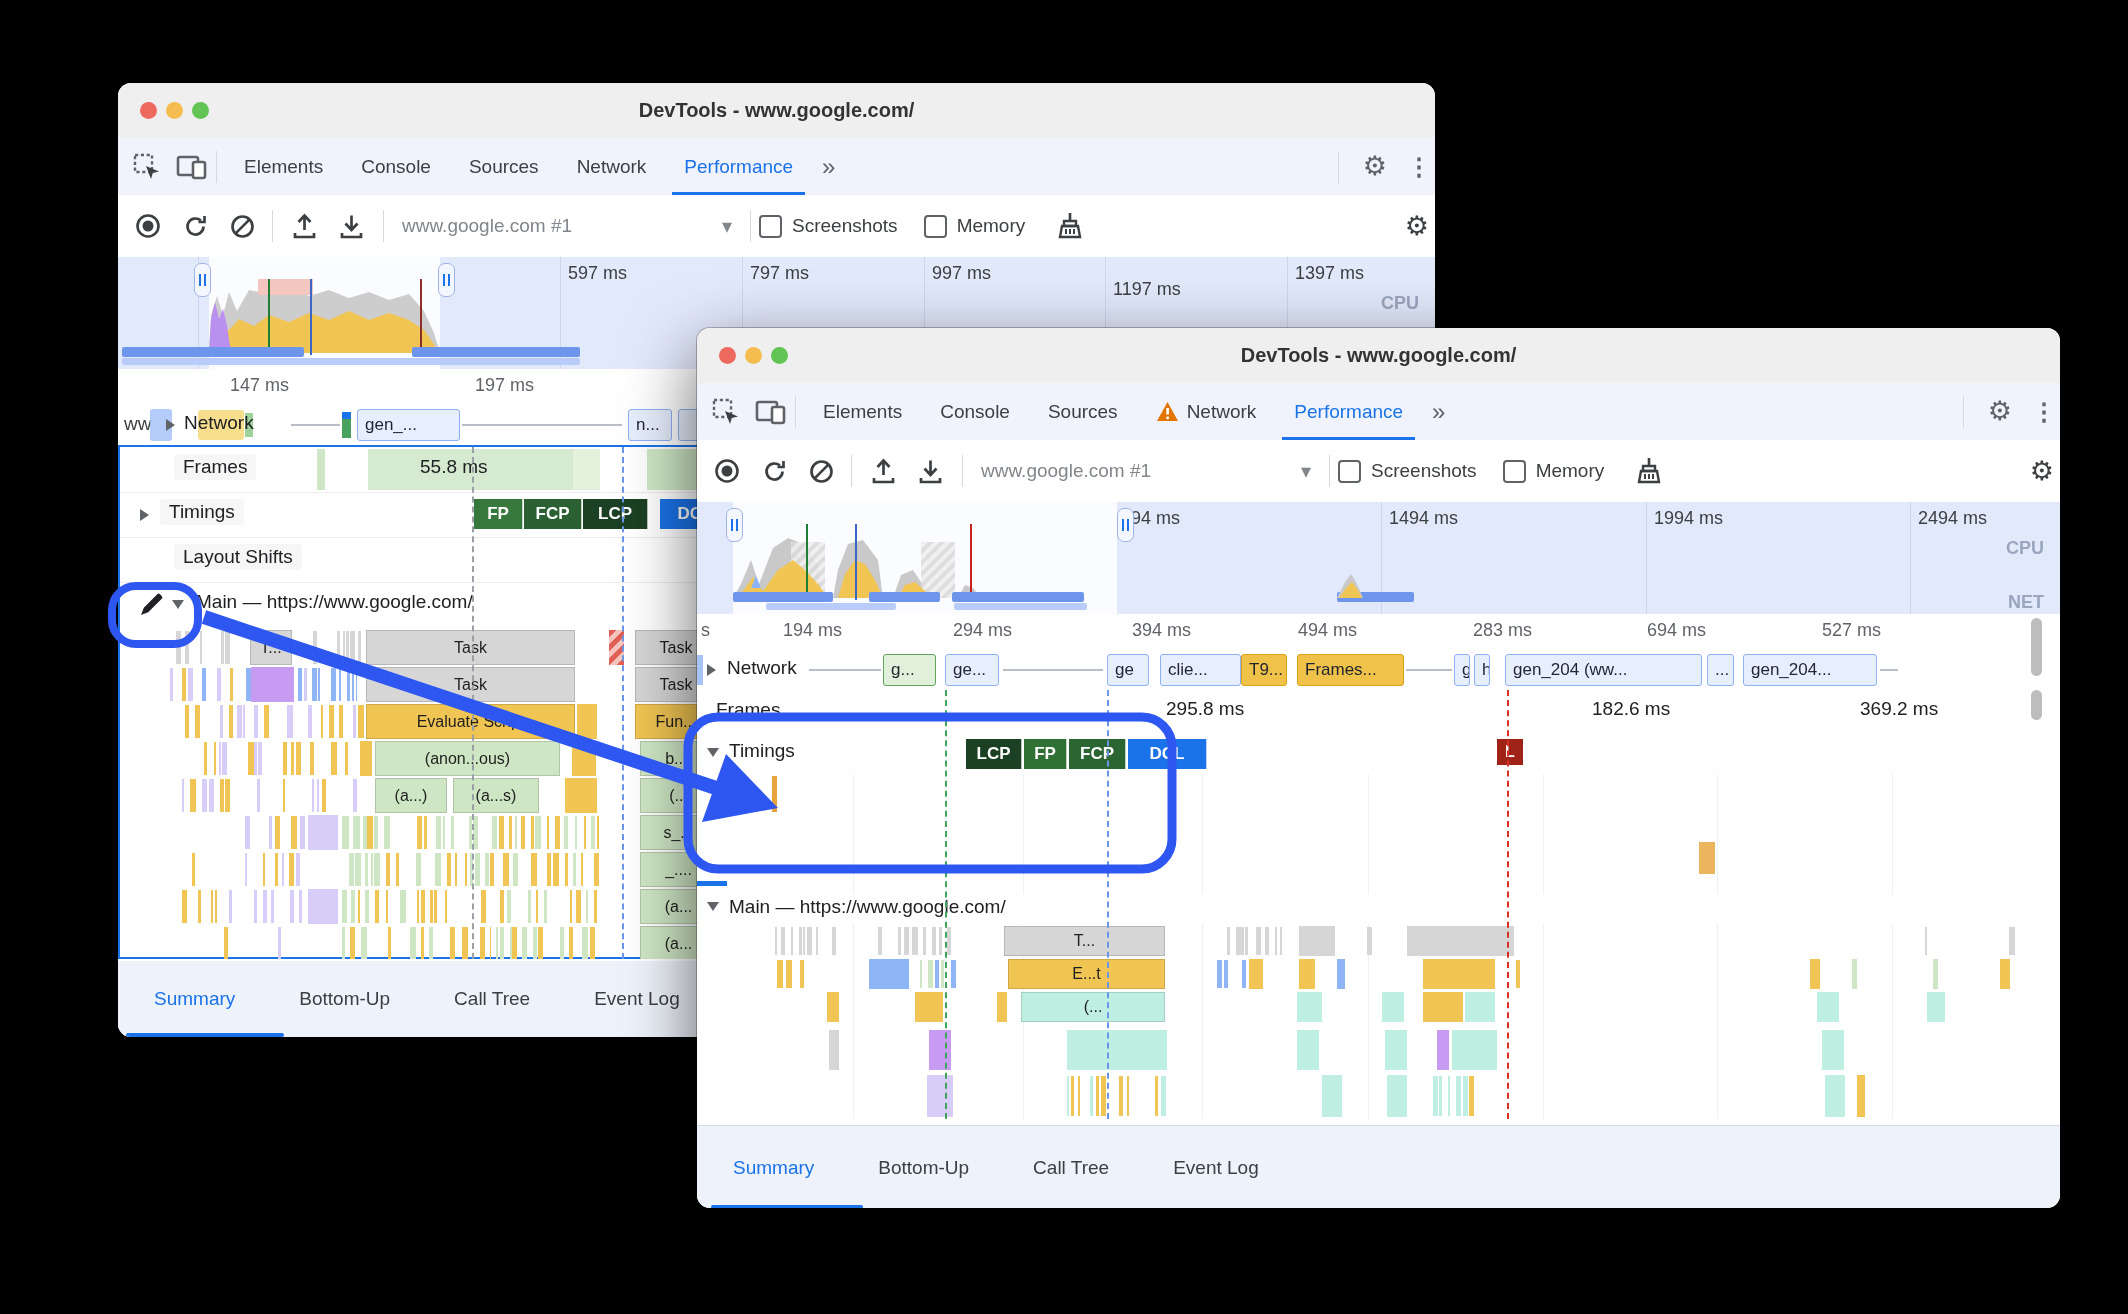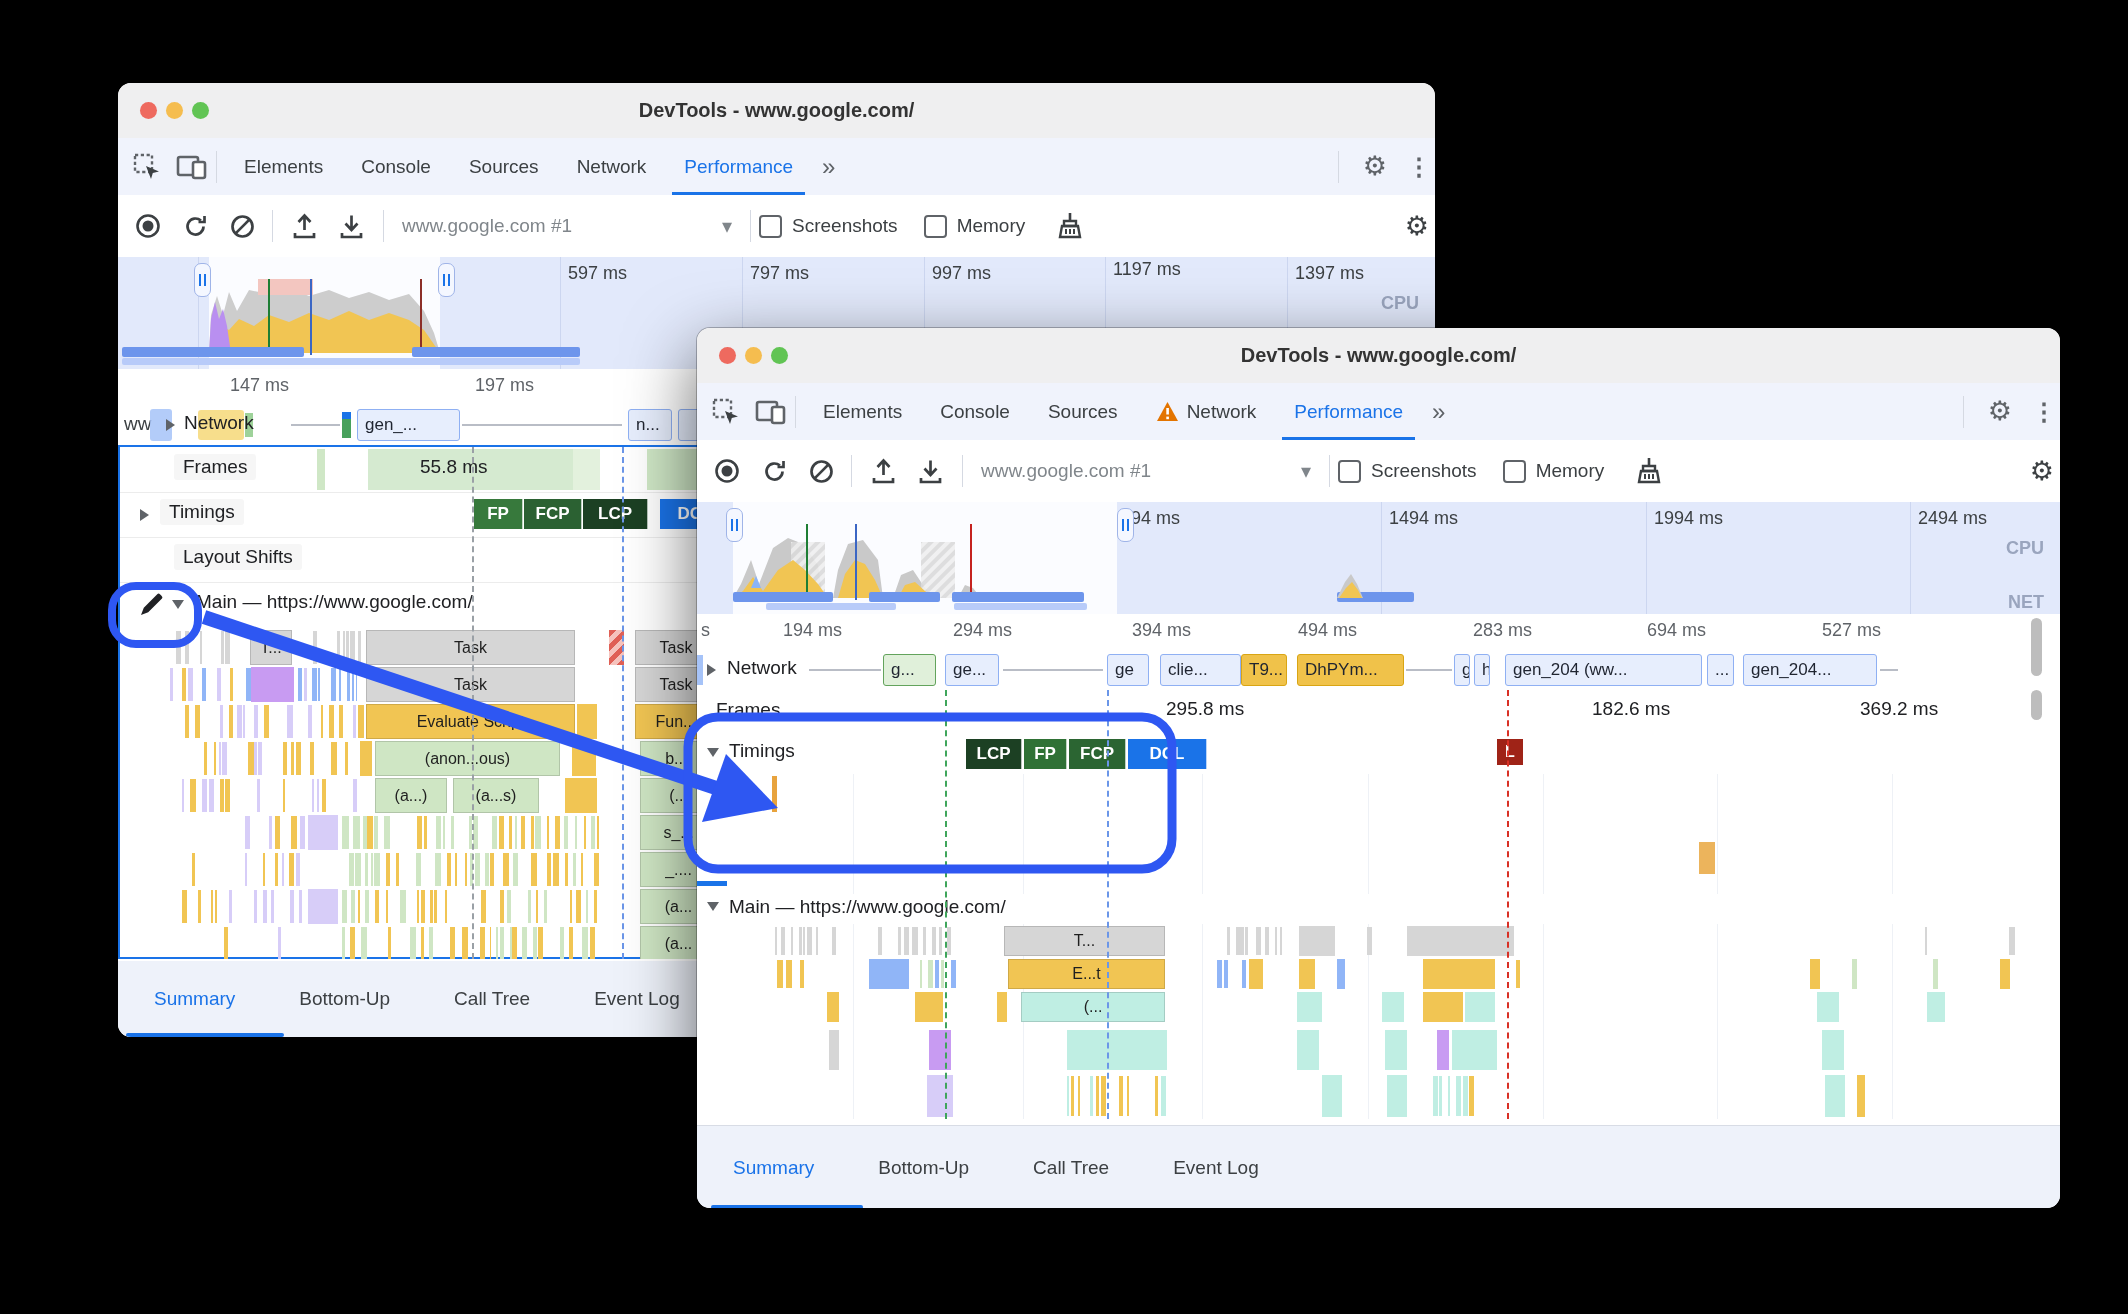--- a/index.html
+++ b/index.html
@@ -168,21 +168,21 @@
         <div class="ovtick" style="position: absolute; left: 88px; top: 6px;">197 ms</div>
         <div style="position: absolute; left: 262px; top: 0px; bottom: 0px; width: 1px; background: rgb(204, 214, 240);"></div>
         <div class="ovtick" style="position: absolute; left: 270px; top: 6px;">397 ms</div>
         <div style="position: absolute; left: 442px; top: 0px; bottom: 0px; width: 1px; background: rgb(204, 214, 240);"></div>
         <div class="ovtick" style="position: absolute; left: 450px; top: 6px;">597 ms</div>
         <div style="position: absolute; left: 624px; top: 0px; bottom: 0px; width: 1px; background: rgb(204, 214, 240);"></div>
         <div class="ovtick" style="position: absolute; left: 632px; top: 6px;">797 ms</div>
         <div style="position: absolute; left: 806px; top: 0px; bottom: 0px; width: 1px; background: rgb(204, 214, 240);"></div>
         <div class="ovtick" style="position: absolute; left: 814px; top: 6px;">997 ms</div>
         <div style="position: absolute; left: 987px; top: 0px; bottom: 0px; width: 1px; background: rgb(204, 214, 240);"></div>
-        <div class="ovtick" style="position: absolute; left: 995px; top: 2px;">1197 ms</div>
+        <div class="ovtick" style="position: absolute; left: 995px; top: 22px;">1197 ms</div>
         <div style="position: absolute; left: 1169px; top: 0px; bottom: 0px; width: 1px; background: rgb(204, 214, 240);"></div>
         <div class="ovtick" style="position: absolute; left: 1177px; top: 6px;">1397 ms</div>
         <div class="ovsel" style="position: absolute; left: 91px; width: 231px;"></div>
         <svg width="231" height="70" viewBox="0 0 231 70" style="position: absolute; left: 91px; top: 26px;">
           <polygon points="0,70 2,32 8,13 14,32 20,9 28,28 40,7 60,11 80,5 100,13 120,7 140,15 160,9 180,17 200,11 215,28 225,50 231,70" fill="#cdcdcd"></polygon>
           <polygon points="0,70 4,49 12,43 20,47 30,36 45,43 60,32 80,39 100,30 120,37 140,28 160,37 180,30 200,37 215,47 231,70" fill="#f1c553"></polygon>
           <polygon points="0,70 2,36 6,19 10,36 14,26 18,43 22,70" fill="#b98ff0"></polygon>
         </svg>
         <div style="position: absolute; left: 140px; top: 22px; width: 55px; height: 16px; background: rgb(243, 198, 192);"></div>
         <div style="position: absolute; left: 150px; top: 22px; height: 76px; width: 2px; background: rgb(30, 126, 52);"></div>
@@ -687,21 +687,21 @@
         <div style="position: absolute; left: 30px; top: 7px; font-size: 19px; color: rgb(32, 33, 36);">Network</div>
         <div class="conn" style="position: absolute; left: 112px; top: 19px; width: 72px;"></div>
         <div class="conn" style="position: absolute; left: 306px; top: 19px; width: 100px;"></div>
         <div class="conn" style="position: absolute; left: 709px; top: 19px; width: 46px;"></div>
         <div class="conn" style="position: absolute; left: 1183px; top: 19px; width: 18px;"></div>
         <div class="pill green" style="position: absolute; left: 186px; top: 4px; width: 37px;">g...</div>
         <div class="pill" style="position: absolute; left: 248px; top: 4px; width: 38px;">ge...</div>
         <div class="pill" style="position: absolute; left: 410px; top: 4px; width: 26px;">ge</div>
         <div class="pill" style="position: absolute; left: 463px; top: 4px; width: 65px;">clie...</div>
         <div class="pill yellow" style="position: absolute; left: 544px; top: 4px; width: 30px;">T9...</div>
-        <div class="pill yellow" style="position: absolute; left: 600px; top: 4px; width: 91px;">DhPYm...</div>
+        <div class="pill yellow" style="position: absolute; left: 600px; top: 4px; width: 91px;">Frames...</div>
         <div class="pill" style="position: absolute; left: 757px; top: 4px; width: 0px;">g</div>
         <div class="pill" style="position: absolute; left: 777px; top: 4px; width: 0px;">h</div>
         <div class="pill" style="position: absolute; left: 808px; top: 4px; width: 181px;">gen_204 (ww...</div>
         <div class="pill" style="position: absolute; left: 1010px; top: 4px; width: 11px;">...</div>
         <div class="pill" style="position: absolute; left: 1046px; top: 4px; width: 118px;">gen_204...</div>
       </div>
       <div style="position: absolute; left: 0px; top: 362px; width: 100%; height: 44px; border-bottom: 1px solid rgb(232, 232, 232); background: rgb(255, 255, 255);">
         <div class="rowlabel plain" style="position: absolute; left: 10px; top: 7px;">Frames</div>
         <div style="position: absolute; left: 469px; top: 8px; font-size: 19px; color: rgb(32, 33, 36);">295.8 ms</div>
         <div style="position: absolute; left: 895px; top: 8px; font-size: 19px; color: rgb(32, 33, 36);">182.6 ms</div>

